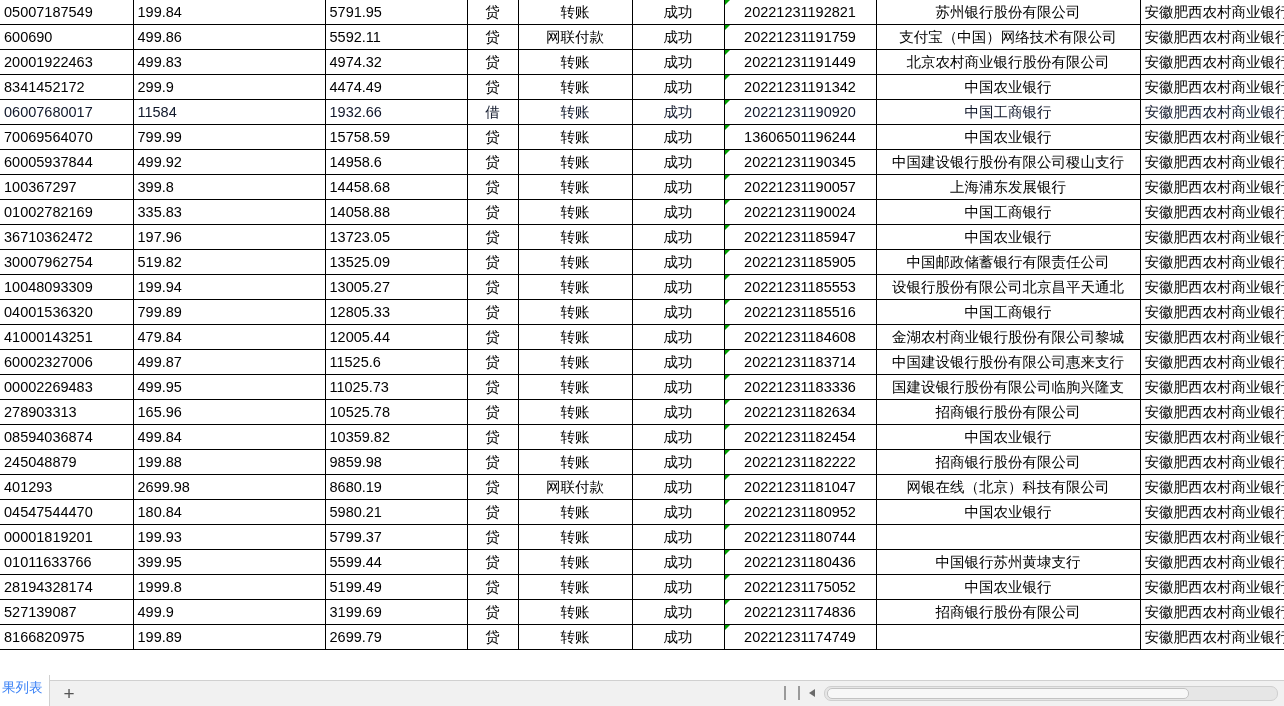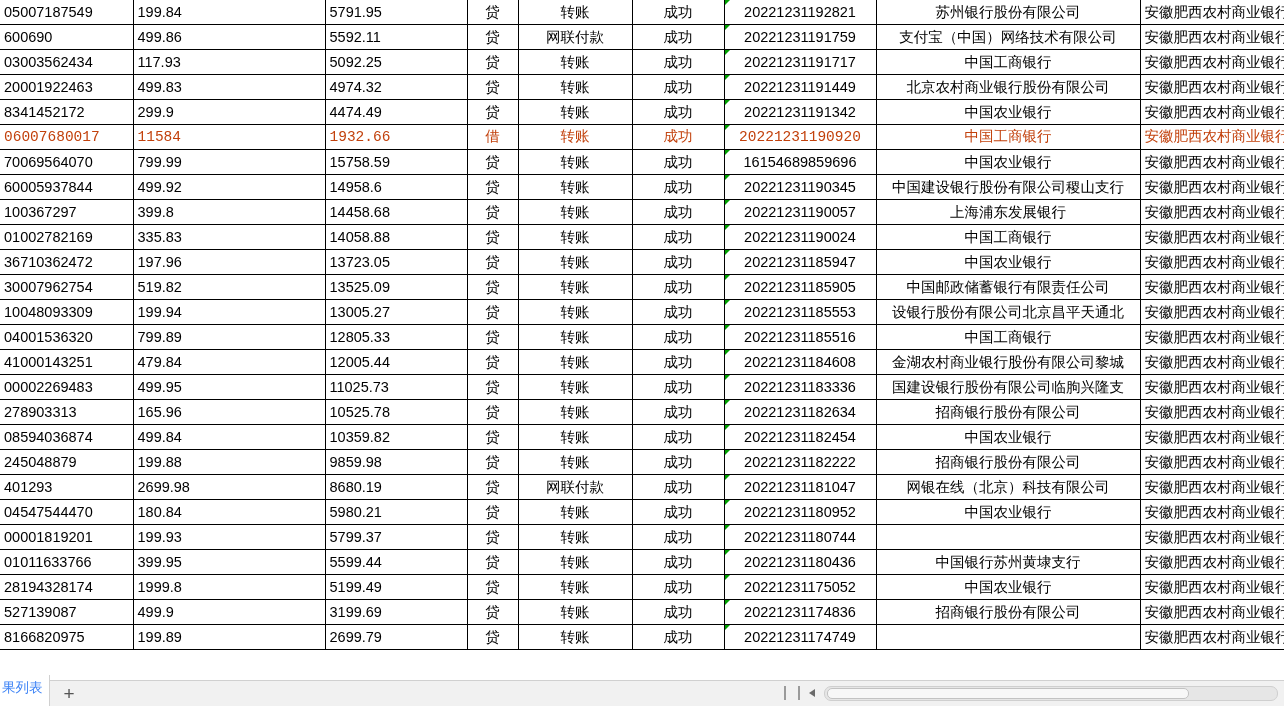--- a/index.html
+++ b/index.html
@@ -52,21 +52,21 @@
   col.c7 { width: 264px; }
   col.c8 { width: 144px; }
 
   td.num  { text-align: left; padding-right: 10px; }
   td.ctr  { text-align: center; }
   td.lft  { text-align: left; padding-left: 6px; }
 
   
   td.first { border-left: none; }
 
-  tr.highlight td { color: #c2410c; font-family: Liberation Mono, monospace; }
+  tr.highlight td { color: #0f172a; }
 
   
   td.date {
     position: relative;
     text-align: center;
   }
   td.date .marker {
     position: absolute;
     left: 0;
     top: 0;
@@ -194,31 +194,20 @@
             <td class="num">499.86</td>
             <td class="num">5592.11</td>
             <td class="ctr">贷</td>
             <td class="ctr">网联付款</td>
             <td class="ctr">成功</td>
             <td class="date"><span class="marker"></span><span>20221231191759</span></td>
             <td class="ctr">支付宝（中国）网络技术有限公司</td>
             <td class="ctr">安徽肥西农村商业银行</td>
           </tr>
           <tr>
-            <td class="lft first">03003562434</td>
-            <td class="num">117.93</td>
-            <td class="num">5092.25</td>
-            <td class="ctr">贷</td>
-            <td class="ctr">转账</td>
-            <td class="ctr">成功</td>
-            <td class="date"><span class="marker"></span><span>20221231191717</span></td>
-            <td class="ctr">中国工商银行</td>
-            <td class="ctr">安徽肥西农村商业银行</td>
-          </tr>
-          <tr>
             <td class="lft first">20001922463</td>
             <td class="num">499.83</td>
             <td class="num">4974.32</td>
             <td class="ctr">贷</td>
             <td class="ctr">转账</td>
             <td class="ctr">成功</td>
             <td class="date"><span class="marker"></span><span>20221231191449</span></td>
             <td class="ctr">北京农村商业银行股份有限公司</td>
             <td class="ctr">安徽肥西农村商业银行</td>
           </tr>
@@ -244,21 +233,21 @@
             <td class="ctr">中国工商银行</td>
             <td class="ctr">安徽肥西农村商业银行</td>
           </tr>
           <tr>
             <td class="lft first">70069564070</td>
             <td class="num">799.99</td>
             <td class="num">15758.59</td>
             <td class="ctr">贷</td>
             <td class="ctr">转账</td>
             <td class="ctr">成功</td>
-            <td class="date"><span class="marker"></span><span>16154689859696</span></td>
+            <td class="date"><span class="marker"></span><span>13606501196244</span></td>
             <td class="ctr">中国农业银行</td>
             <td class="ctr">安徽肥西农村商业银行</td>
           </tr>
           <tr>
             <td class="lft first">60005937844</td>
             <td class="num">499.92</td>
             <td class="num">14958.6</td>
             <td class="ctr">贷</td>
             <td class="ctr">转账</td>
             <td class="ctr">成功</td>
@@ -334,20 +323,31 @@
           </tr>
           <tr>
             <td class="lft first">41000143251</td>
             <td class="num">479.84</td>
             <td class="num">12005.44</td>
             <td class="ctr">贷</td>
             <td class="ctr">转账</td>
             <td class="ctr">成功</td>
             <td class="date"><span class="marker"></span><span>20221231184608</span></td>
             <td class="ctr">金湖农村商业银行股份有限公司黎城</td>
+            <td class="ctr">安徽肥西农村商业银行</td>
+          </tr>
+          <tr>
+            <td class="lft first">60002327006</td>
+            <td class="num">499.87</td>
+            <td class="num">11525.6</td>
+            <td class="ctr">贷</td>
+            <td class="ctr">转账</td>
+            <td class="ctr">成功</td>
+            <td class="date"><span class="marker"></span><span>20221231183714</span></td>
+            <td class="ctr">中国建设银行股份有限公司惠来支行</td>
             <td class="ctr">安徽肥西农村商业银行</td>
           </tr>
           <tr>
             <td class="lft first">00002269483</td>
             <td class="num">499.95</td>
             <td class="num">11025.73</td>
             <td class="ctr">贷</td>
             <td class="ctr">转账</td>
             <td class="ctr">成功</td>
             <td class="date"><span class="marker"></span><span>20221231183336</span></td>

